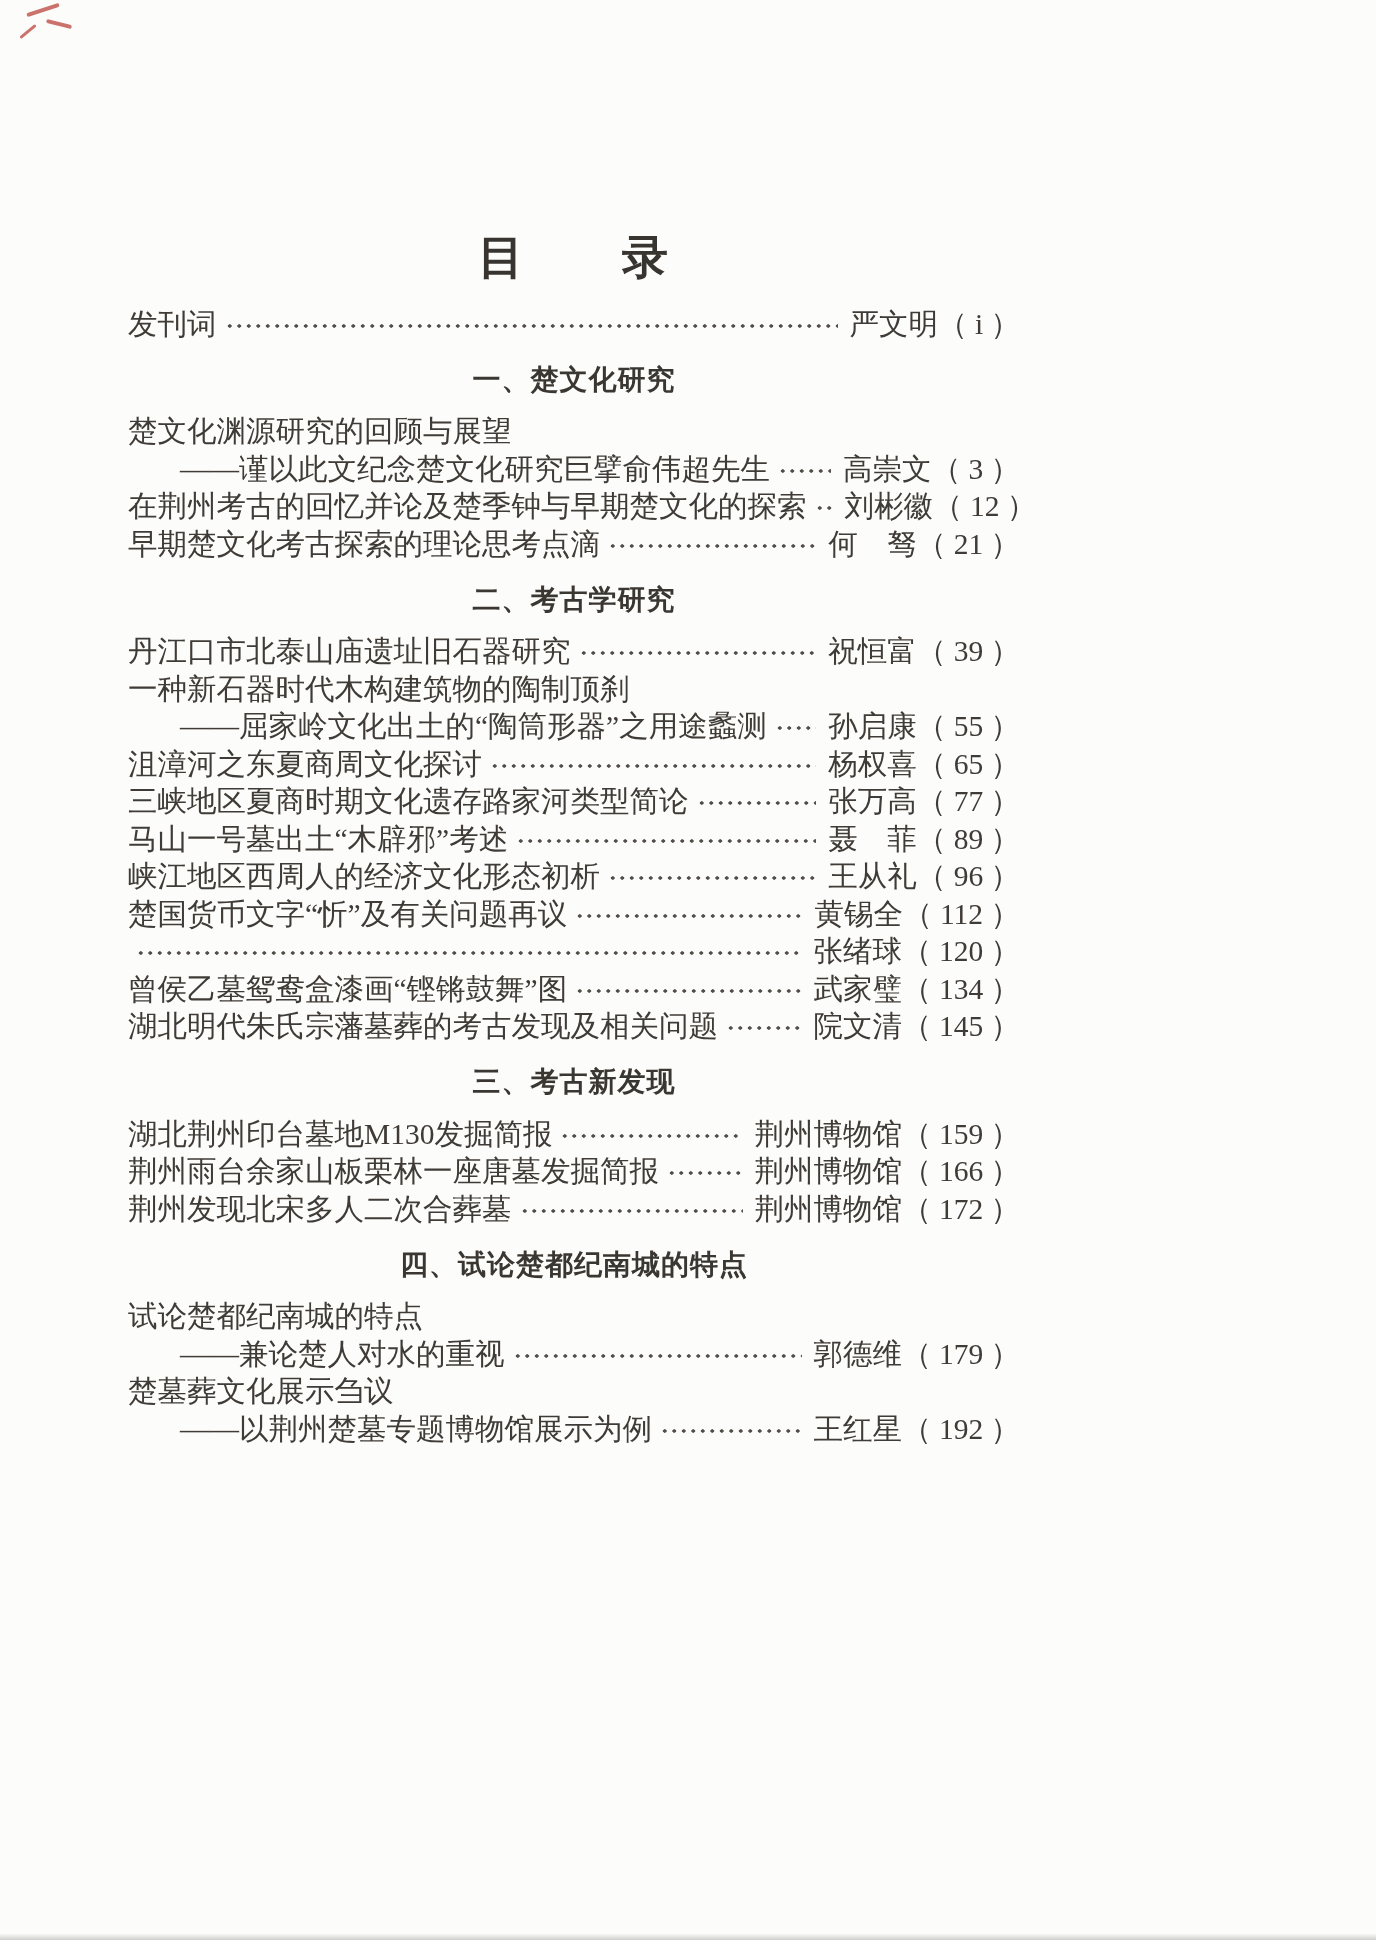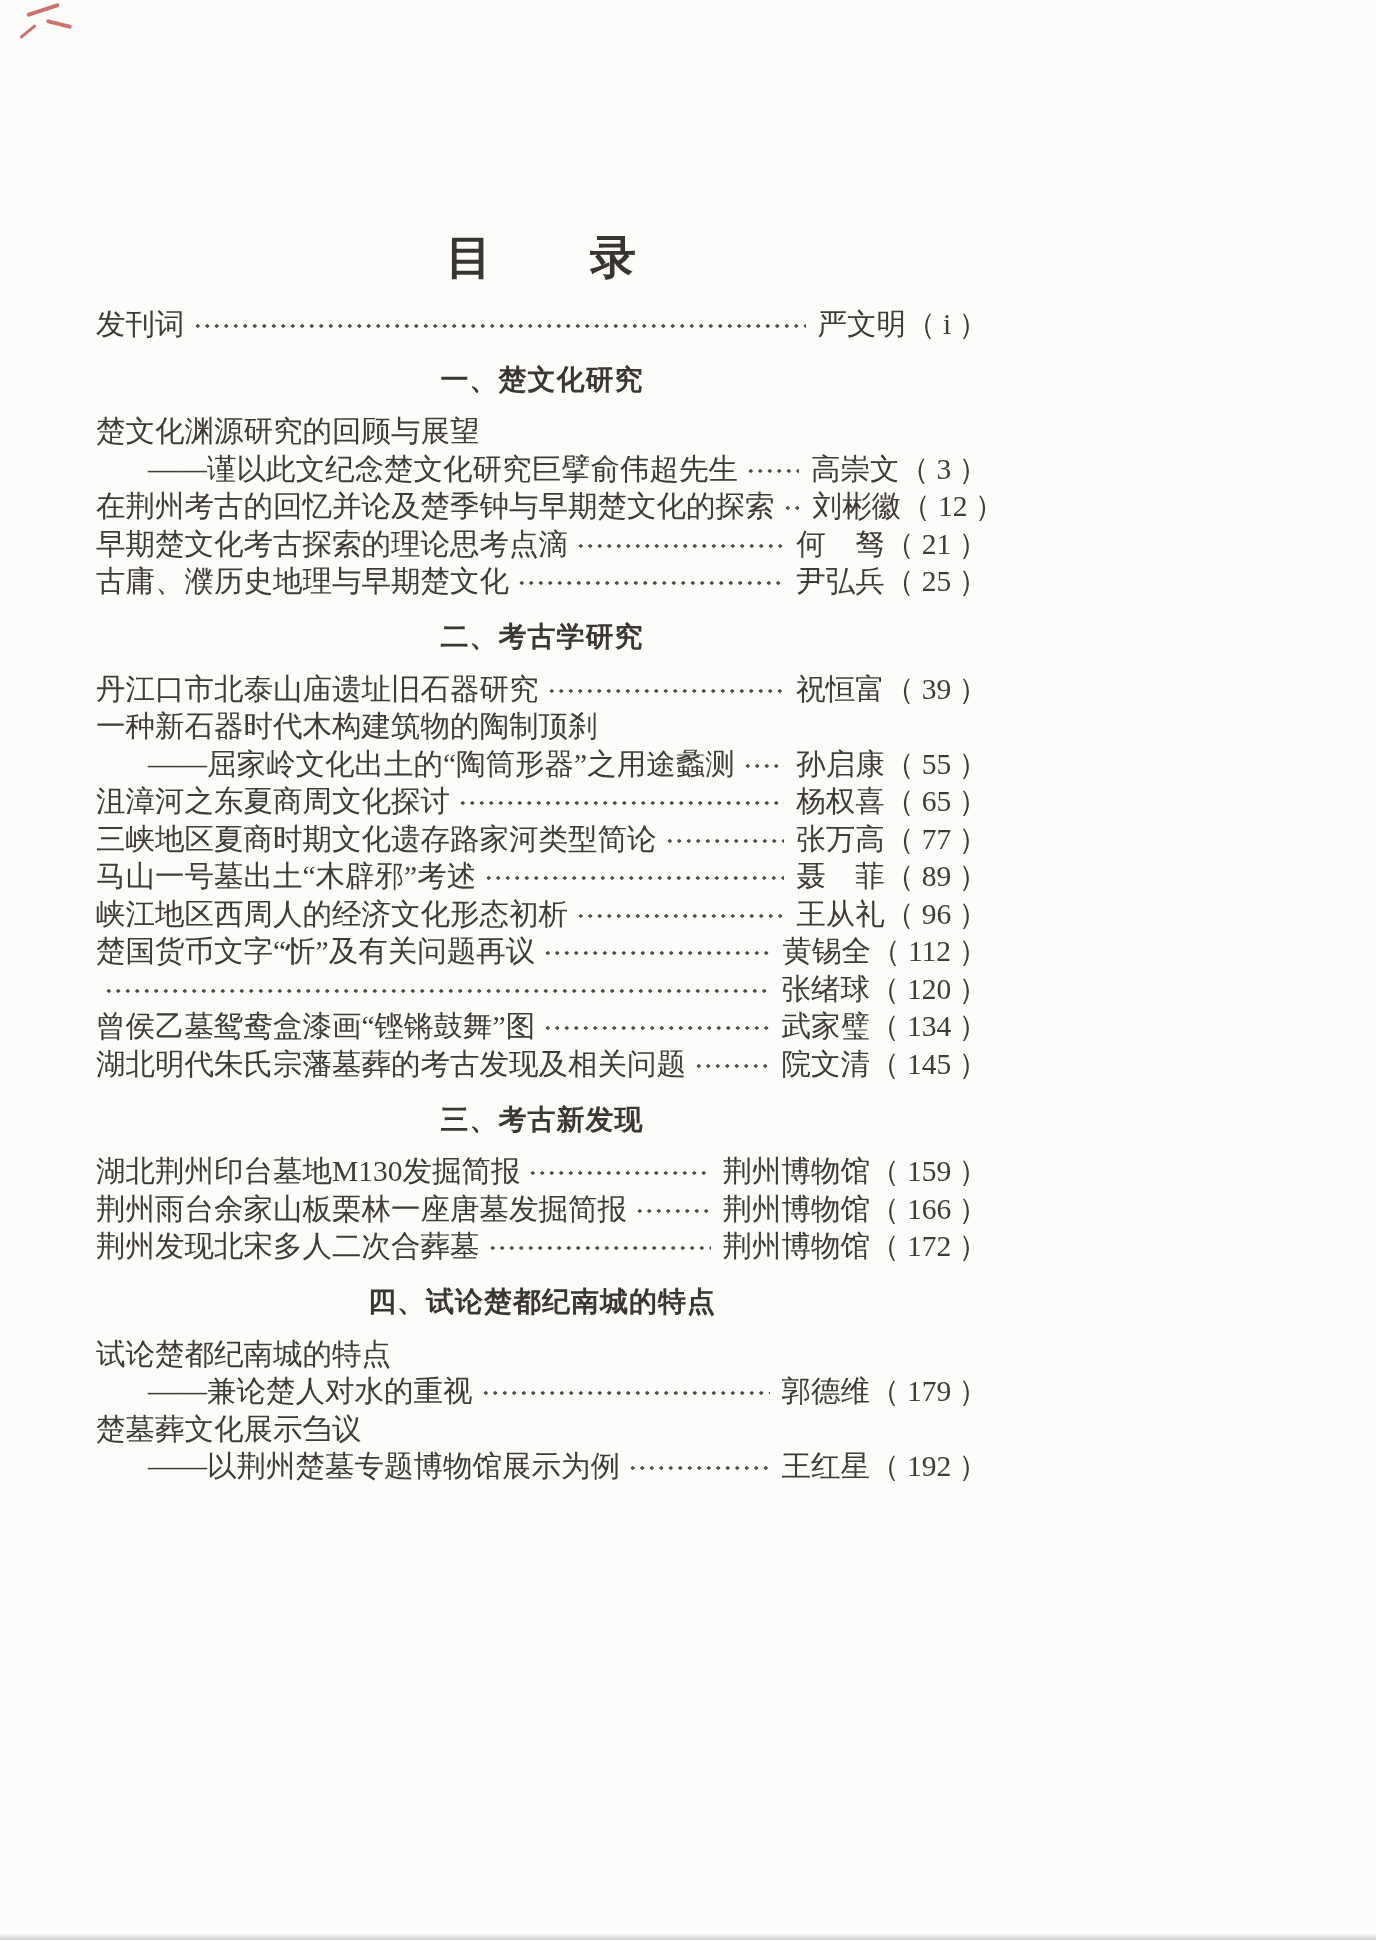--- a/index.html
+++ b/index.html
@@ -9,21 +9,21 @@
     --bg:#fcfcfa;
     --mark:#b5372e;
   }
   html,body{margin:0;padding:0;}
   body{width:1376px;height:1940px;background:#e8e8e6;}
   .page{
     position:relative;width:1376px;height:1940px;background:var(--bg);
     font-family:"Liberation Serif","DejaVu Serif",serif;color:var(--text);
     overflow:hidden;
   }
-  .content{position:absolute;left:96px;top:228px;width:892px;}
+  .content{position:absolute;left:128px;top:228px;width:892px;}
   .page-title{
     margin:0;text-align:center;font-size:46px;font-weight:700;line-height:60px;
     letter-spacing:2px;color:#38342f;white-space:pre;
   }
   .toc{margin-top:18px;}
   .row{display:flex;align-items:center;height:37.5px;font-size:29.5px;}
   .row-title{white-space:nowrap;flex:0 0 auto;}
   .row-title.indent{padding-left:52px;}
   .leader{
     flex:1 1 20px;align-self:stretch;margin:2px 12px 0 8px;min-width:18px;
@@ -84,26 +84,20 @@
     <span class="pageno">（ 12 ）</span>
   </div>
 
   <div class="row">
     <span class="row-title">早期楚文化考古探索的理论思考点滴</span>
     <span class="leader"></span>
     <span class="author">何　驽</span>
     <span class="pageno">（ 21 ）</span>
   </div>
 
-  <div class="row">
-    <span class="row-title">古庸、濮历史地理与早期楚文化</span>
-    <span class="leader"></span>
-    <span class="author">尹弘兵</span>
-    <span class="pageno">（ 25 ）</span>
-  </div>
 
   <div class="section-heading">二、考古学研究</div>
 
   <div class="row">
     <span class="row-title">丹江口市北泰山庙遗址旧石器研究</span>
     <span class="leader"></span>
     <span class="author">祝恒富</span>
     <span class="pageno">（ 39 ）</span>
   </div>
 

